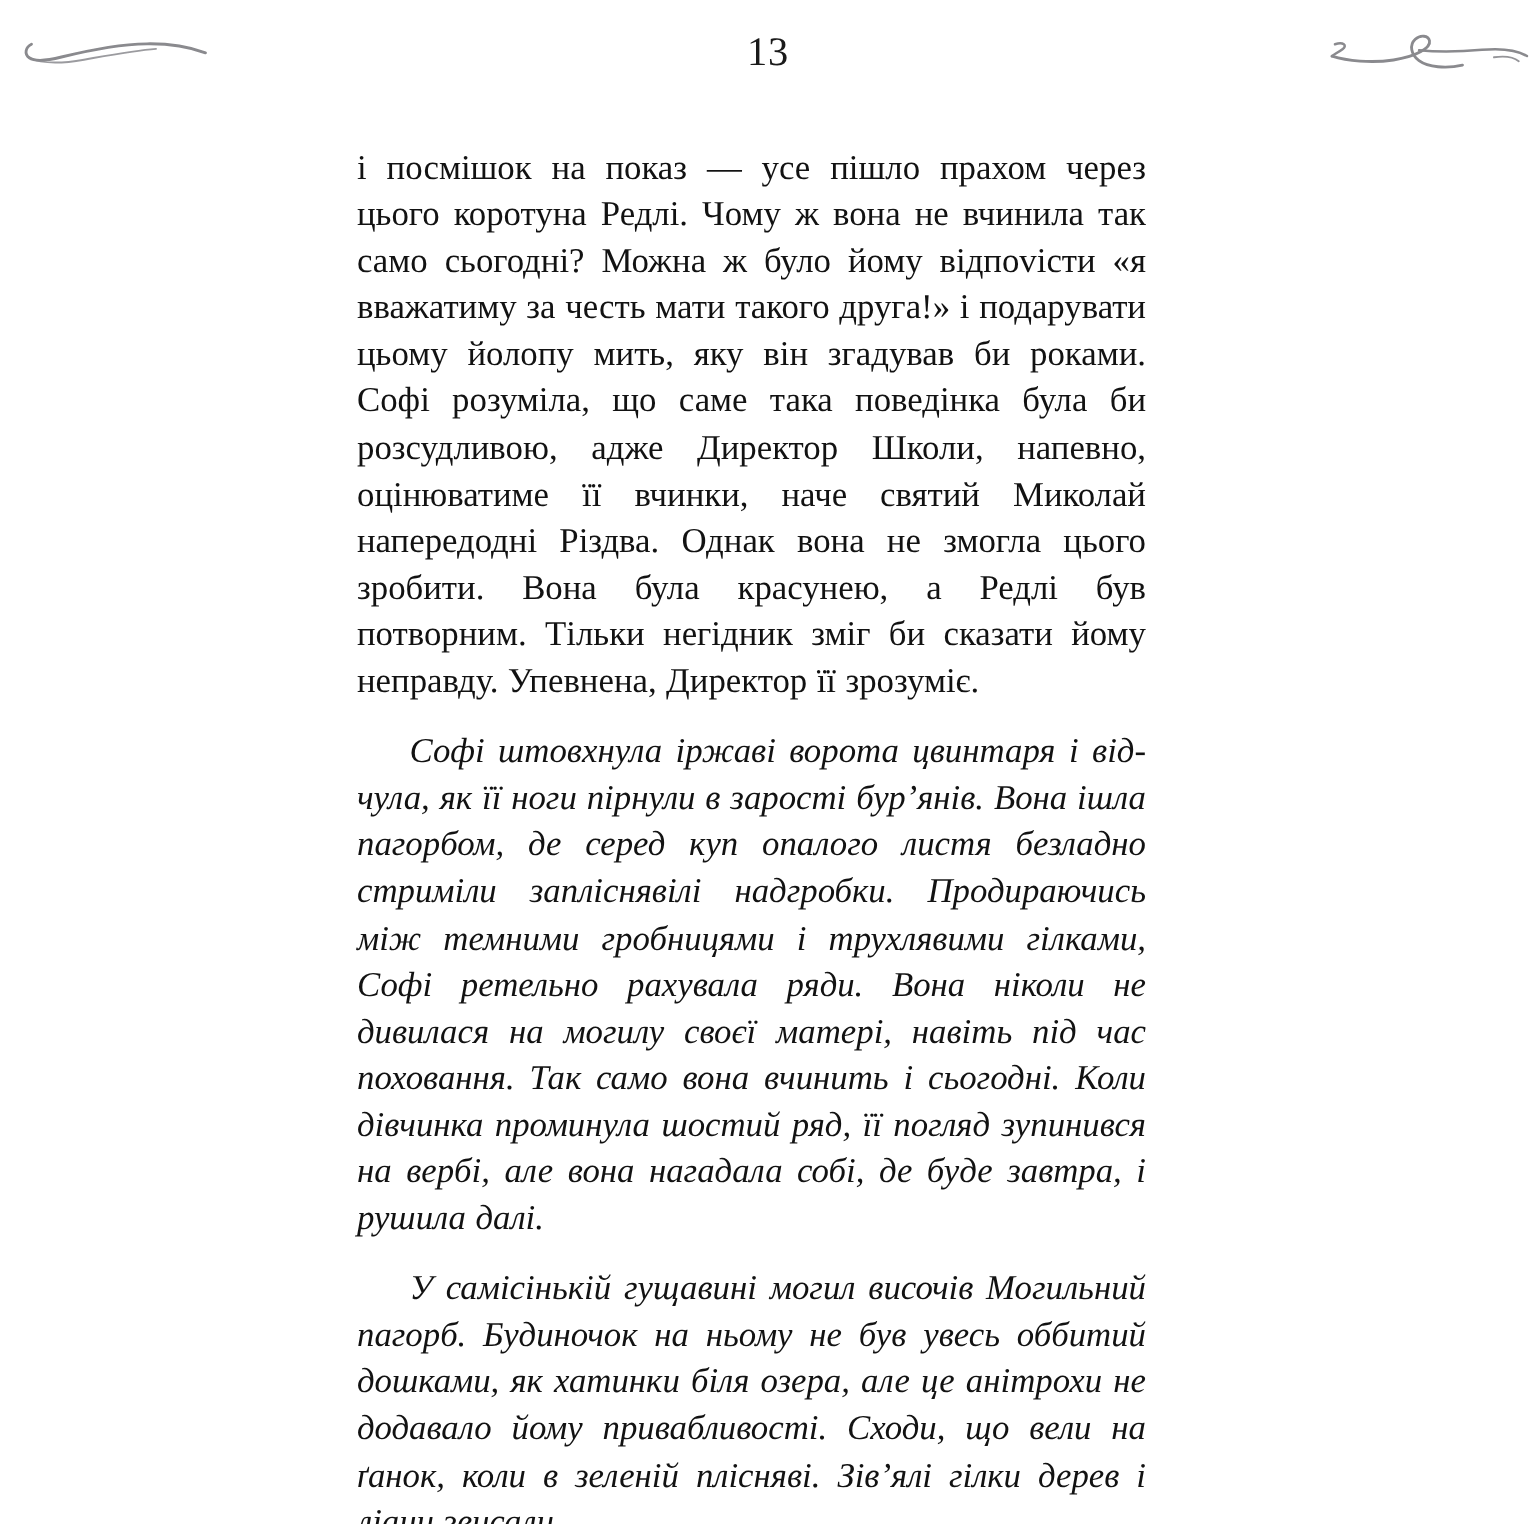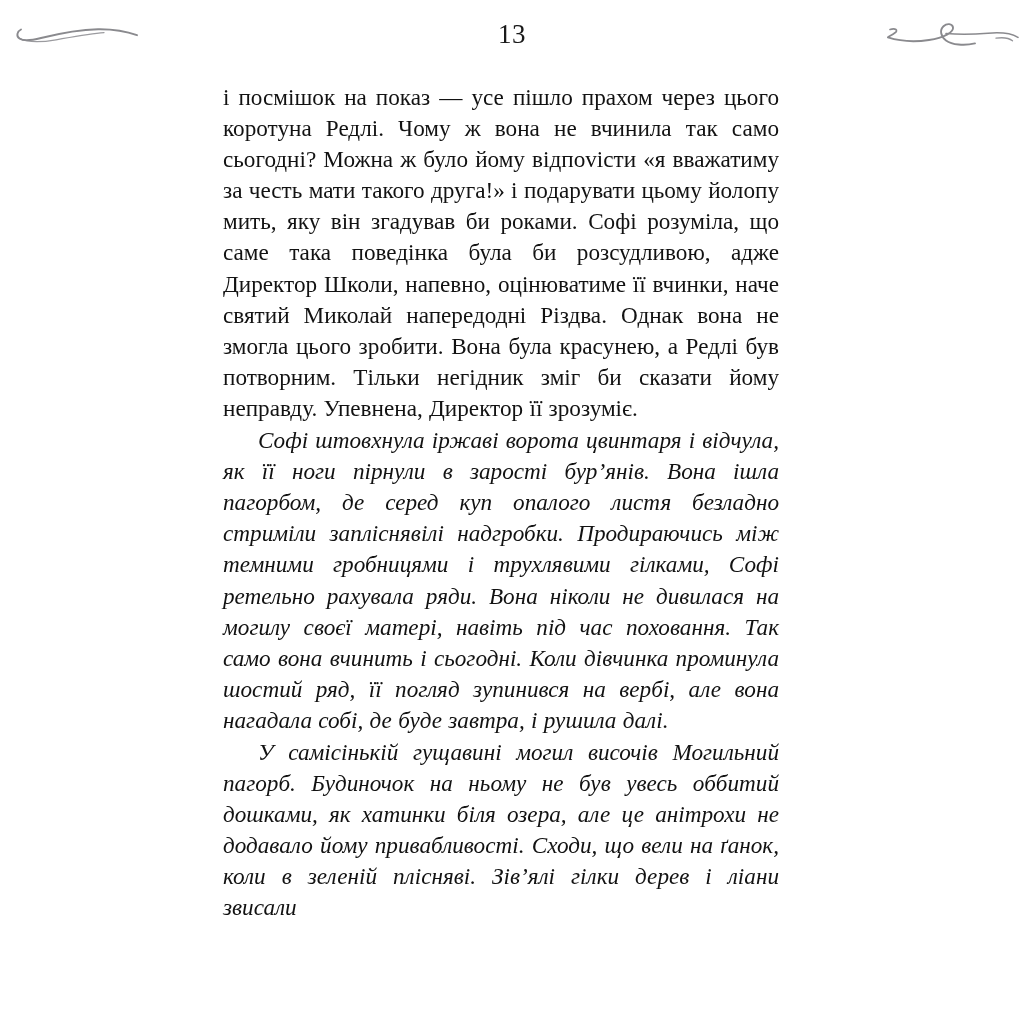--- a/index.html
+++ b/index.html
@@ -70,21 +70,21 @@
 
   
   .textblock {
     position: absolute;
     left: 222px;
     top: 81px;
     width: 558px;
   }
 
   .para {
-    margin: 1px;
+    margin: 16px;
     text-align: justify;
     text-justify: inter-word;
     font-size: 23.2px;
     line-height: 31.1px;
     color: #121212;
     hyphens: manual;
     -webkit-hyphens: manual;
     word-spacing: 0.5px;
   }
 

